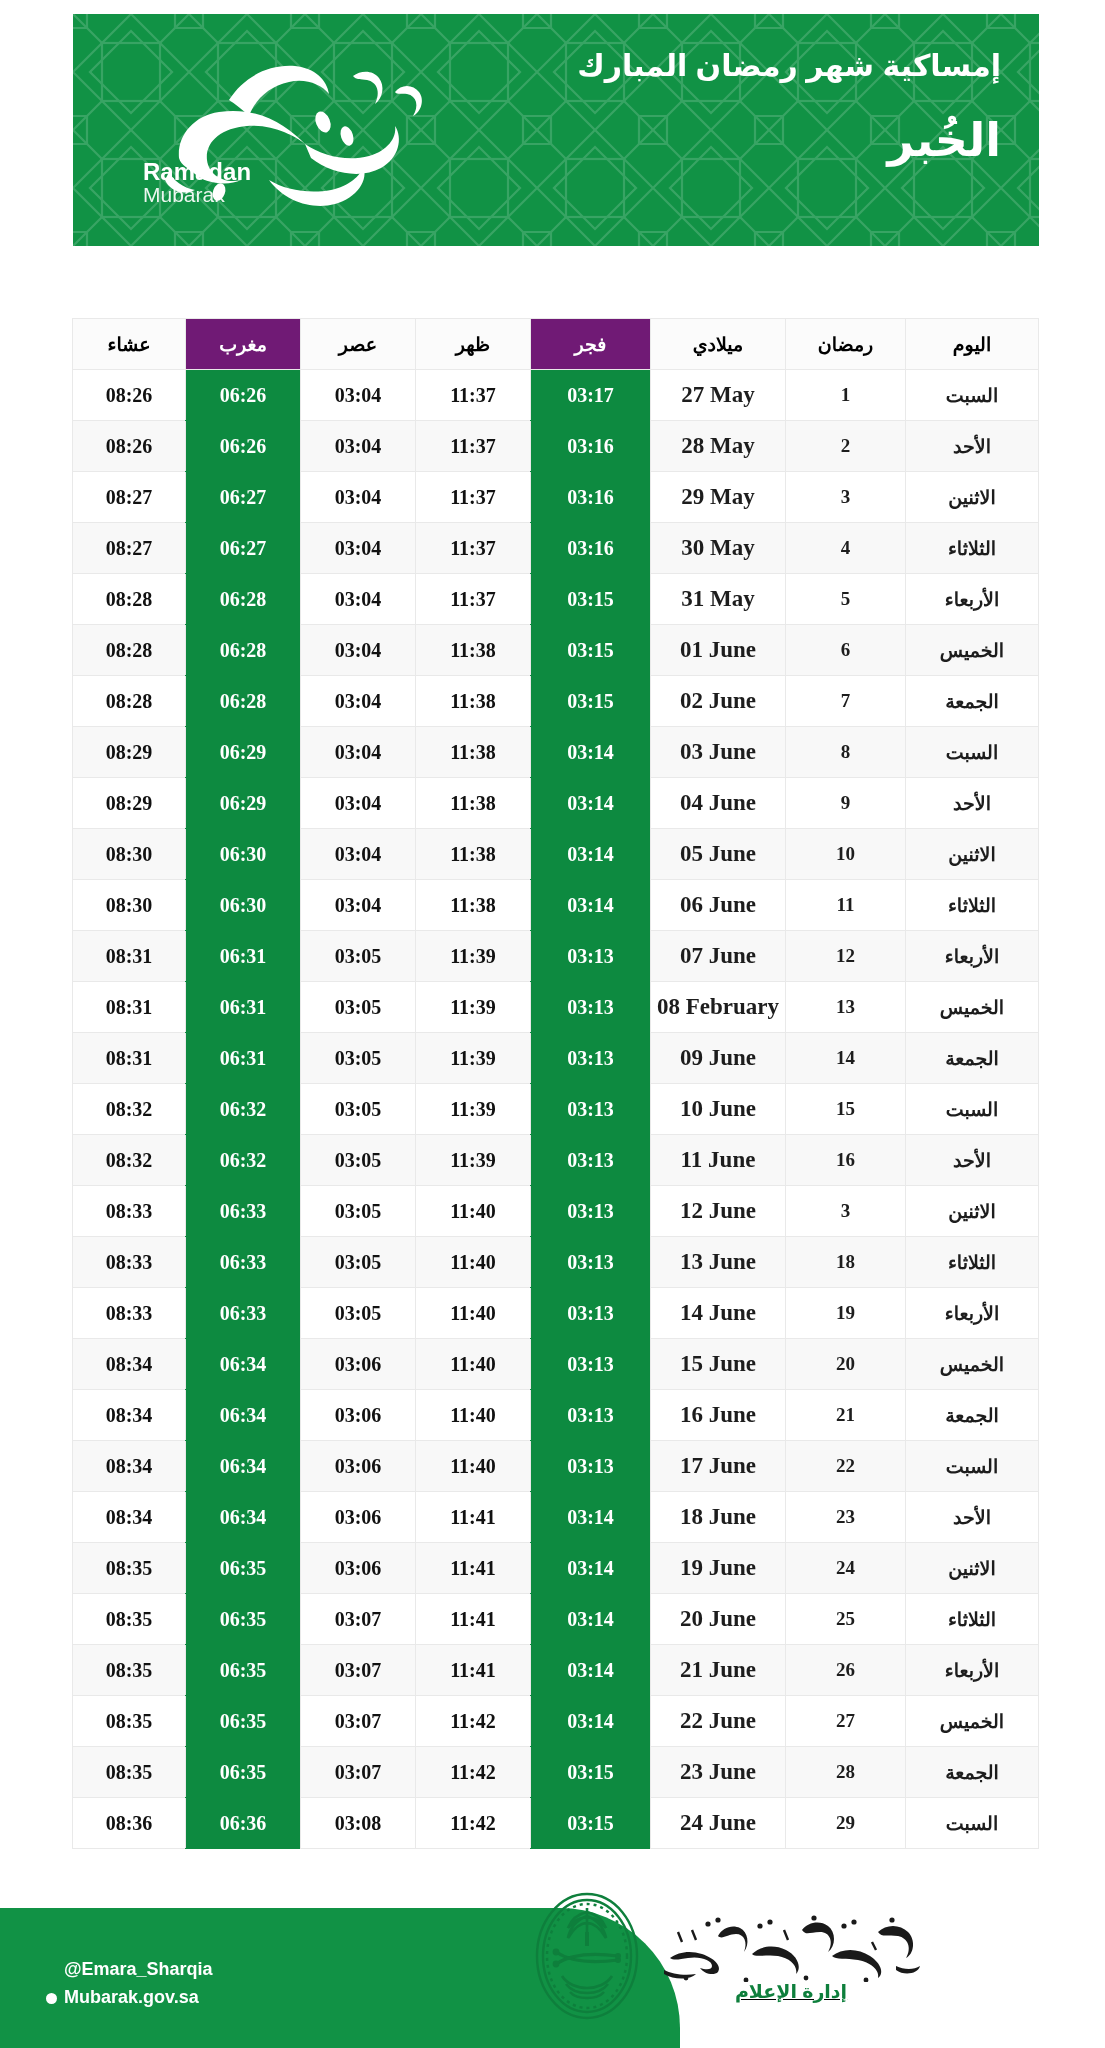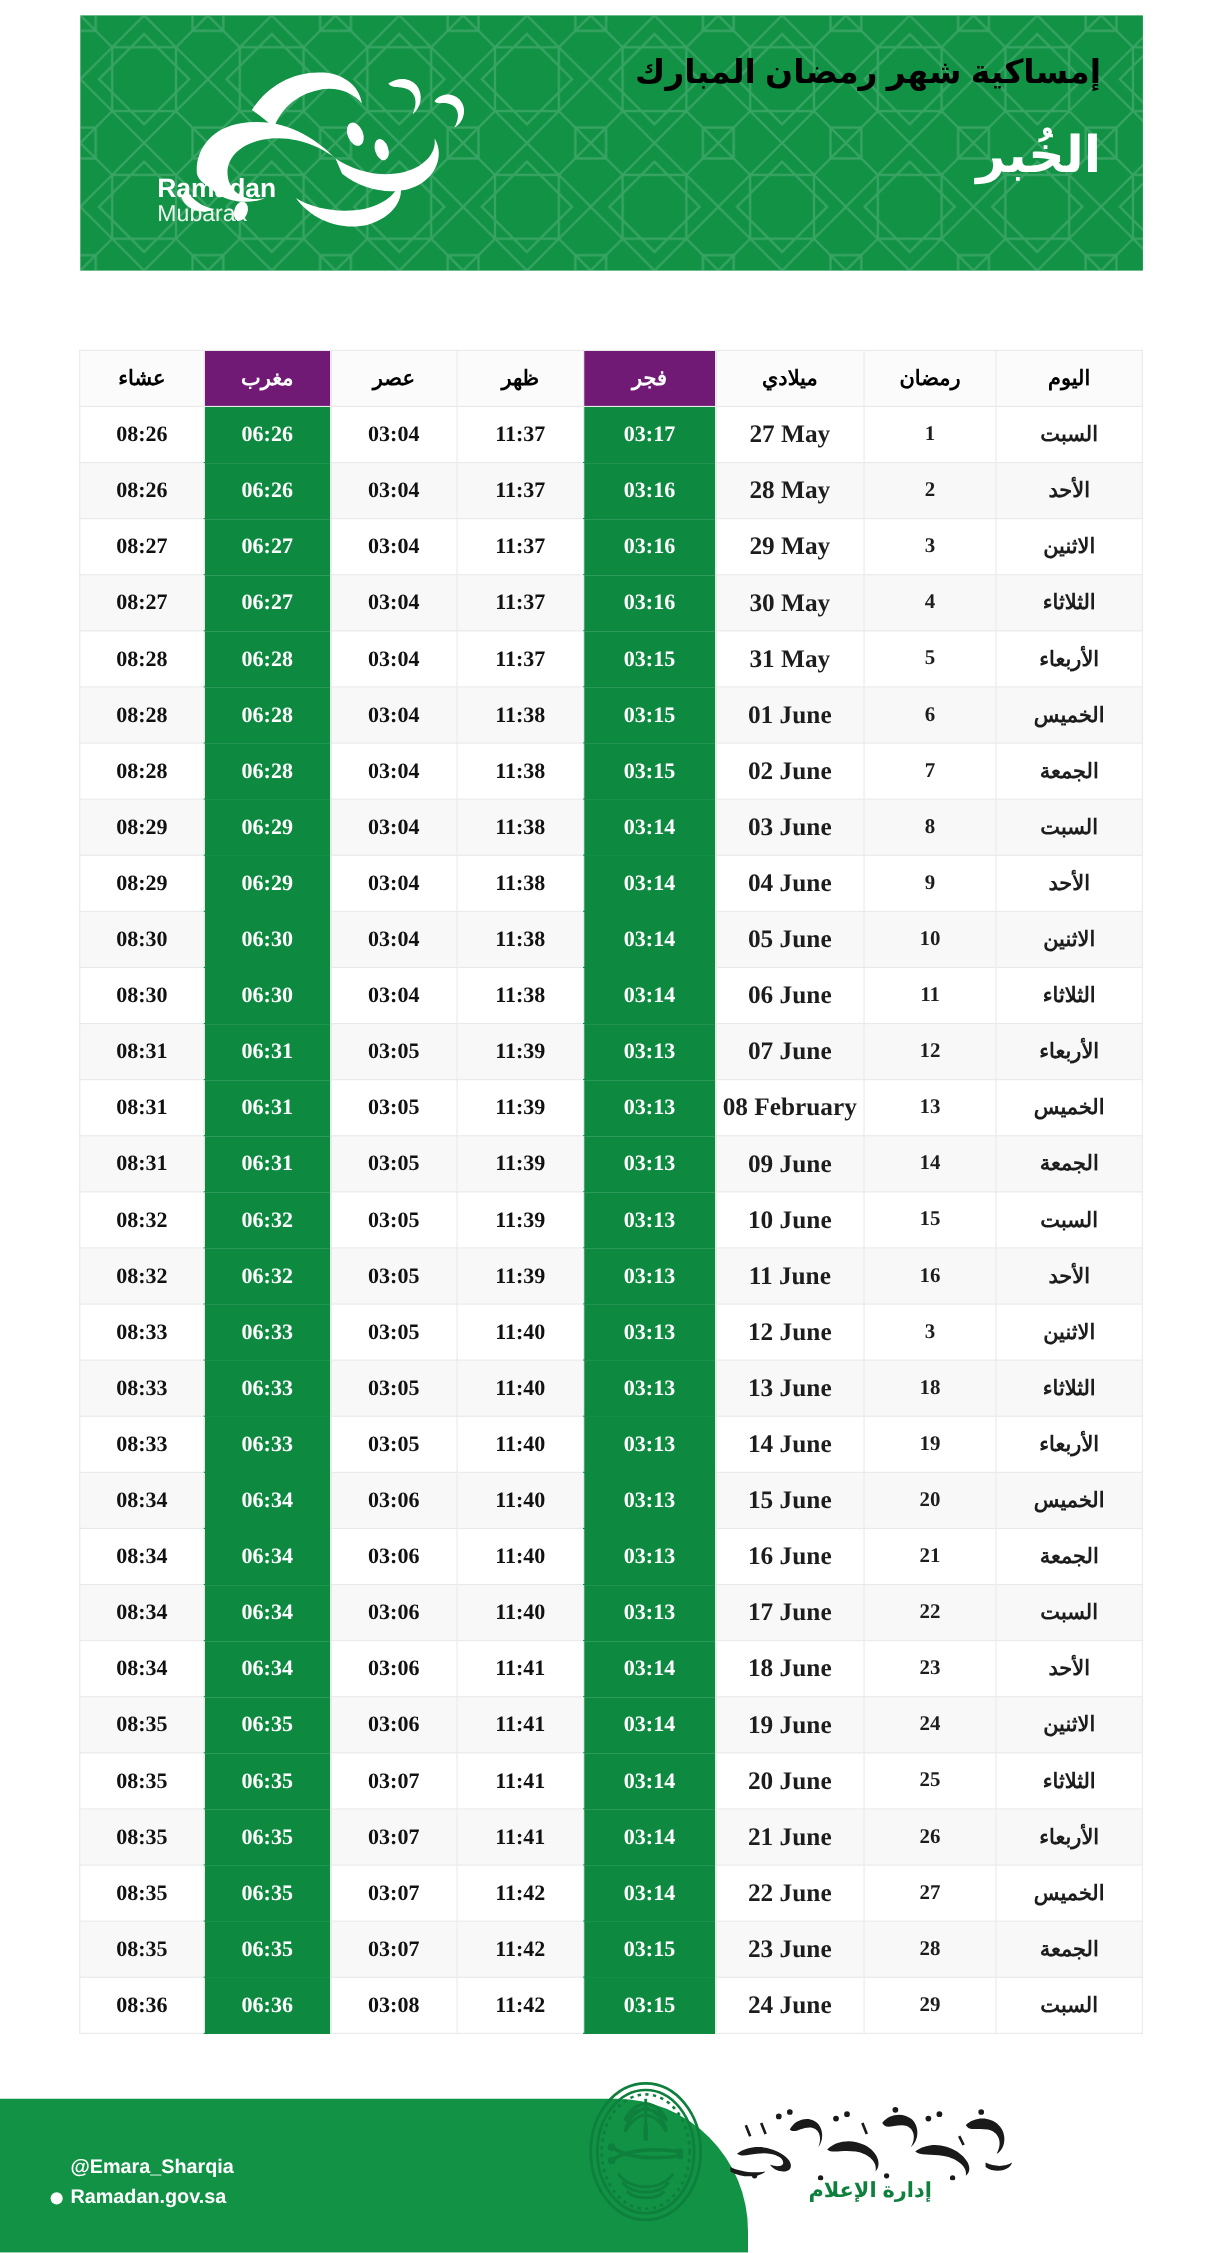--- a/index.html
+++ b/index.html
@@ -49,21 +49,21 @@
 
   .banner-right {
     position: absolute;
     right: 38px;
     top: 32px;
     text-align: right;
     z-index: 3;
   }
 
   .banner-title {
-    color: #000000;
+    color: #ffffff;
     font-size: 30px;
     font-weight: 600;
     letter-spacing: 0.5px;
     line-height: 1.3;
     white-space: nowrap;
   }
 
   .banner-city {
     color: #ffffff;
     font-size: 46px;
@@ -242,20 +242,21 @@
     align-items: center;
     gap: 14px;
     z-index: 4;
   }
 
   .emblem-text {
     display: flex;
     flex-direction: column;
     align-items: center;
     gap: 0;
+    text-decoration: underline;
   }
 
   .emblem-name-svg { display: block; }
 
   .emblem-dept {
     color: #0e7f3c;
     font-size: 19px;
     font-weight: 700;
     line-height: 1;
   }
@@ -643,21 +644,21 @@
   <div class="footer">
     <div class="footer-green"></div>
 
     <div class="footer-social">
       <div class="line">
         <span class="spacer"></span>
         <span>@Emara_Sharqia</span>
       </div>
       <div class="line">
         <span class="dot"></span>
-        <span>Ramadan.gov.sa</span>
+        <span>Mubarak.gov.sa</span>
       </div>
     </div>
 
     <div class="footer-logo">
 
       <div class="emblem-text">
         <svg class="emblem-name-svg" width="270" height="70" viewBox="0 0 270 70">
           <g fill="#1a1a1a">
             <path d="M14 46 C22 40 34 38 46 42 C58 46 66 54 62 60 C58 64 48 62 44 56
                      C50 58 56 58 56 54 C56 48 44 44 32 46 C24 47 18 49 14 46 Z"></path>

